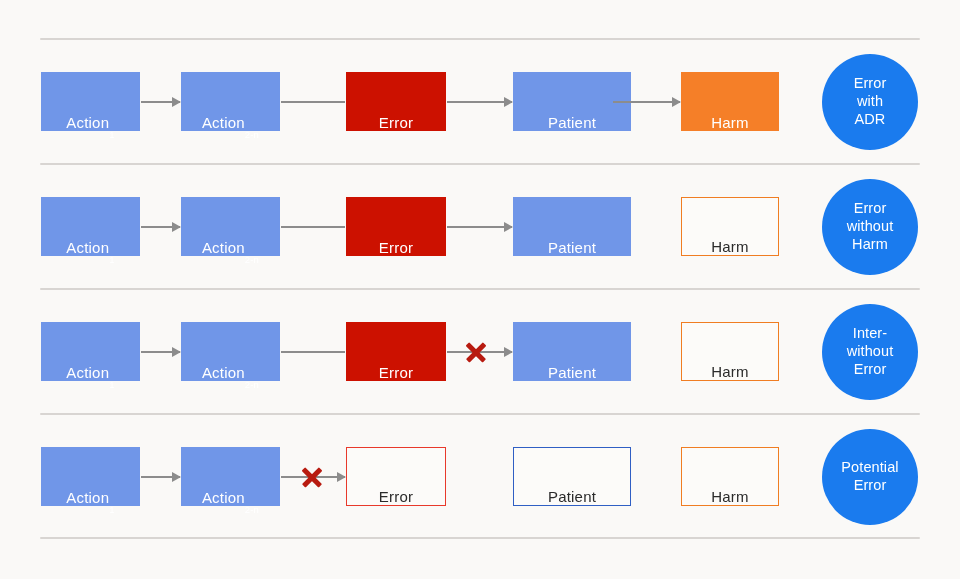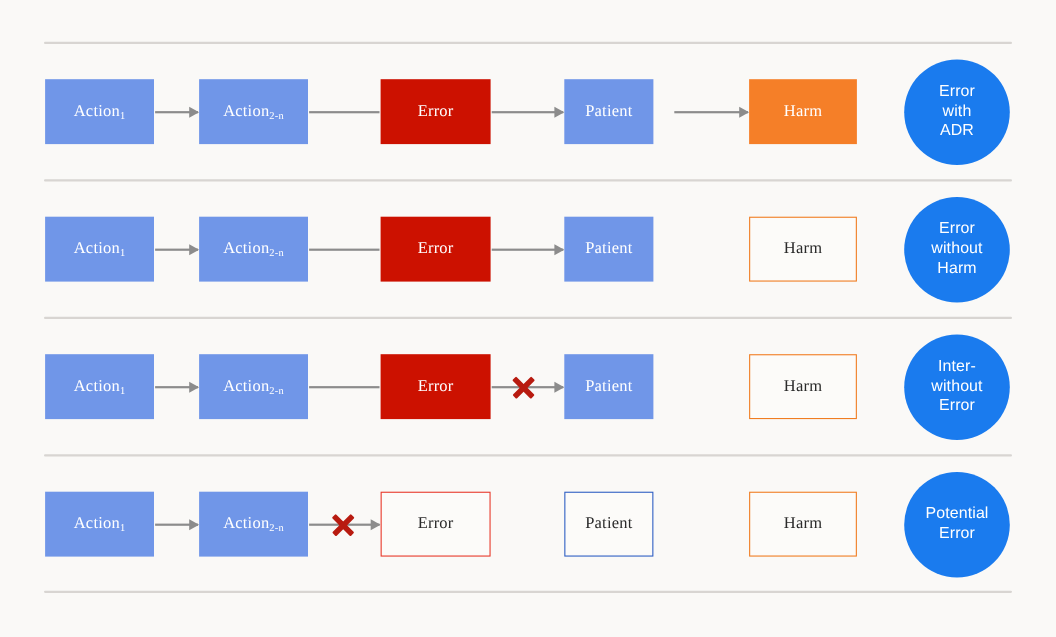--- a/index.html
+++ b/index.html
@@ -36,27 +36,26 @@
     left: 0;
     width: 960px;
     height: 125px;
   }
 
   
   .node {
     position: absolute;
     box-sizing: border-box;
     display: flex;
-    align-items: center;
+    align-items: flex-end;
     justify-content: center;
     font-size: 15px;
     line-height: 1.1;
     letter-spacing: .2px;
     white-space: nowrap;
-    font-family: Liberation Serif, serif;
   }
   .node sub {
     font-size: 9.5px;
     line-height: 0;
     vertical-align: baseline;
     position: relative;
     top: 4px;
     left: 0px;
   }
 
@@ -67,21 +66,21 @@
 
   
   .out-orange { background: #fcfbf9; border: 1.6px solid #f07d22; color: #2b2b2b; }
   .out-red    { background: #fcfbf9; border: 1.6px solid #e8392b; color: #2b2b2b; }
   .out-blue   { background: #fcfbf9; border: 1.6px solid #2f5fc4; color: #2b2b2b; }
 
   
   .col-a1 { left: 41px;  width: 99px;  top: 20px; height: 59px; }
   .col-a2 { left: 181px; width: 99px;  top: 20px; height: 59px; }
   .col-er { left: 346px; width: 100px; top: 20px; height: 59px; }
-  .col-pa { left: 513px; width: 81px;  top: 20px; height: 59px; }
+  .col-pa { left: 513px; width: 118px;  top: 20px; height: 59px; }
   .col-ha { left: 681px; width: 98px;  top: 20px; height: 59px; }
 
   
   .circle {
     position: absolute;
     left: 822px;
     top: 2px;
     width: 96px;
     height: 96px;
     border-radius: 50%;

